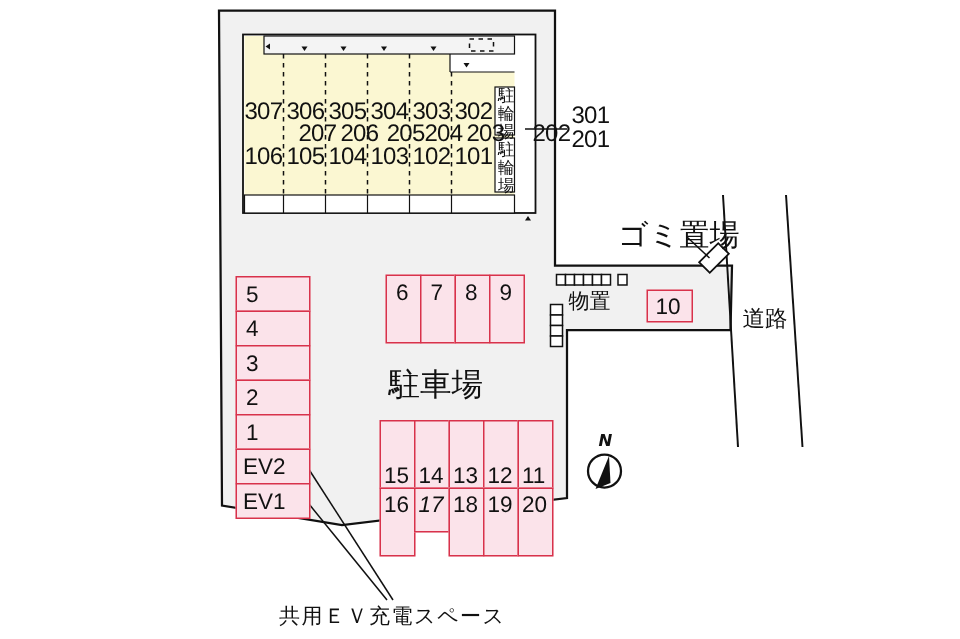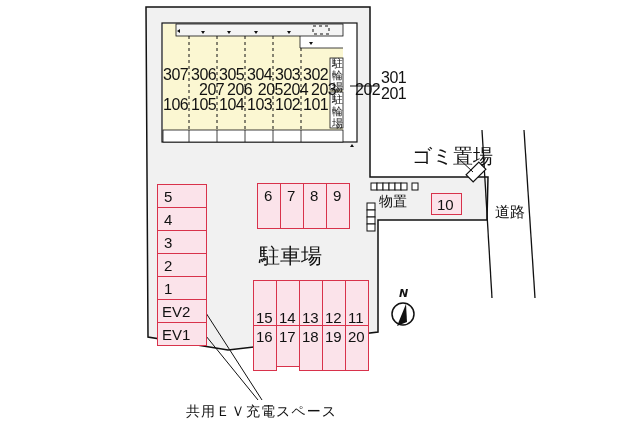--- a/index.html
+++ b/index.html
@@ -181,21 +181,21 @@
     </div>
   <div class="stall" style="left:322px;top:280px;width:24px;height:46px;">
       <span style="left:2px;top:28px;">12</span>
     </div>
   <div class="stall" style="left:345px;top:280px;width:24px;height:46px;">
       <span style="left:2px;top:28px;">11</span>
     </div>
   <div class="stall" style="left:253px;top:325px;width:24px;height:46px;">
       <span style="left:2px;top:2px;">16</span>
     </div>
-  <div class="stall" style="left:276px;top:325px;width:24px;height:42px;">
+  <div class="stall" style="left:276px;top:325px;width:24px;height:30px;font-style:italic;">
       <span style="left:2px;top:2px;">17</span>
     </div>
   <div class="stall" style="left:299px;top:325px;width:24px;height:46px;">
       <span style="left:2px;top:2px;">18</span>
     </div>
   <div class="stall" style="left:322px;top:325px;width:24px;height:46px;">
       <span style="left:2px;top:2px;">19</span>
     </div>
   <div class="stall" style="left:345px;top:325px;width:24px;height:46px;">
       <span style="left:2px;top:2px;">20</span>

